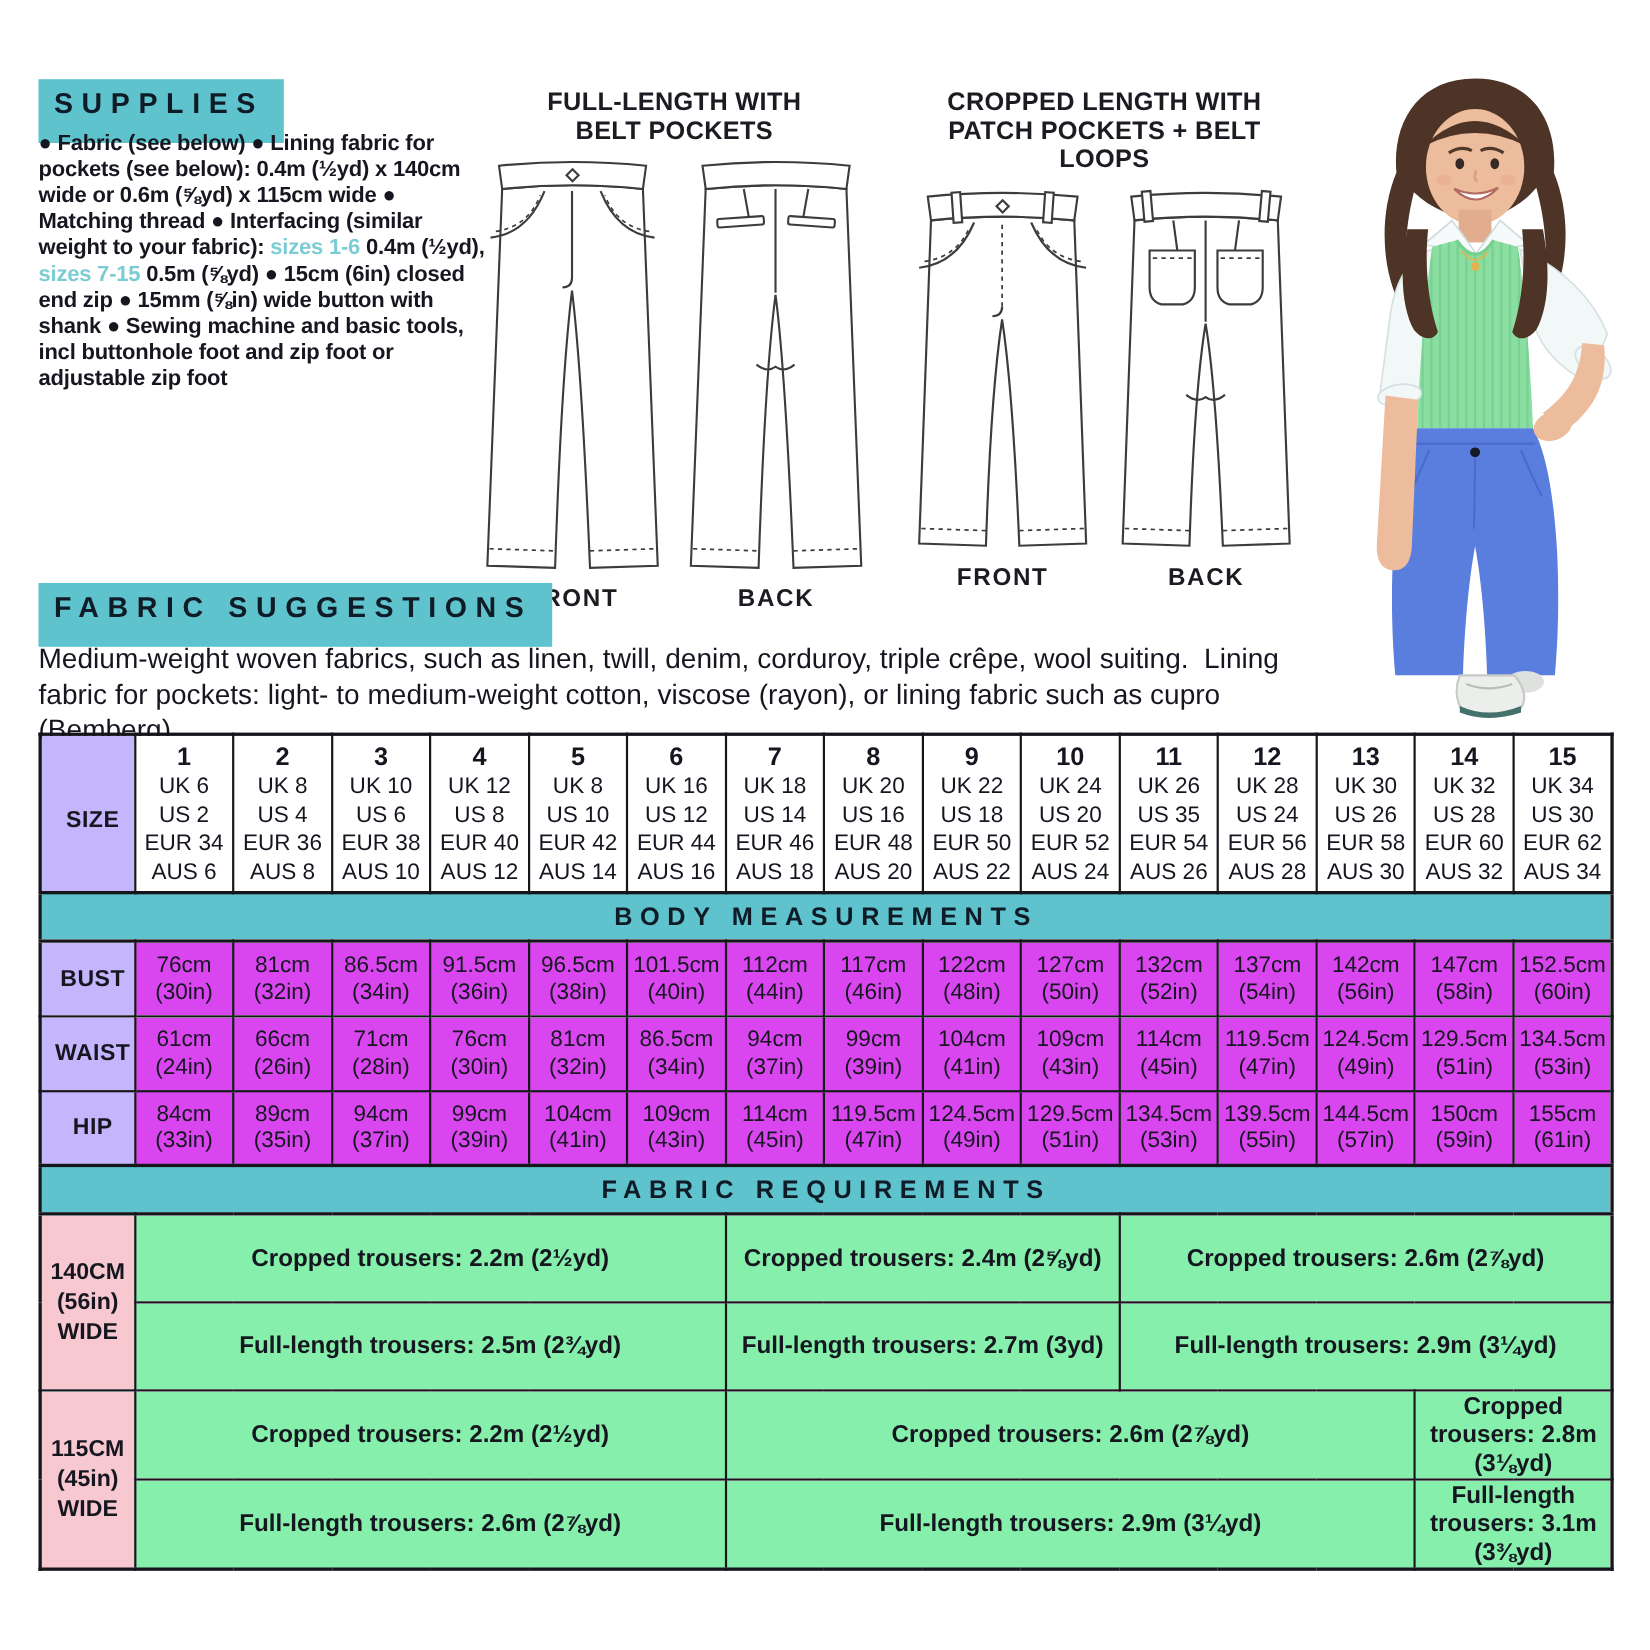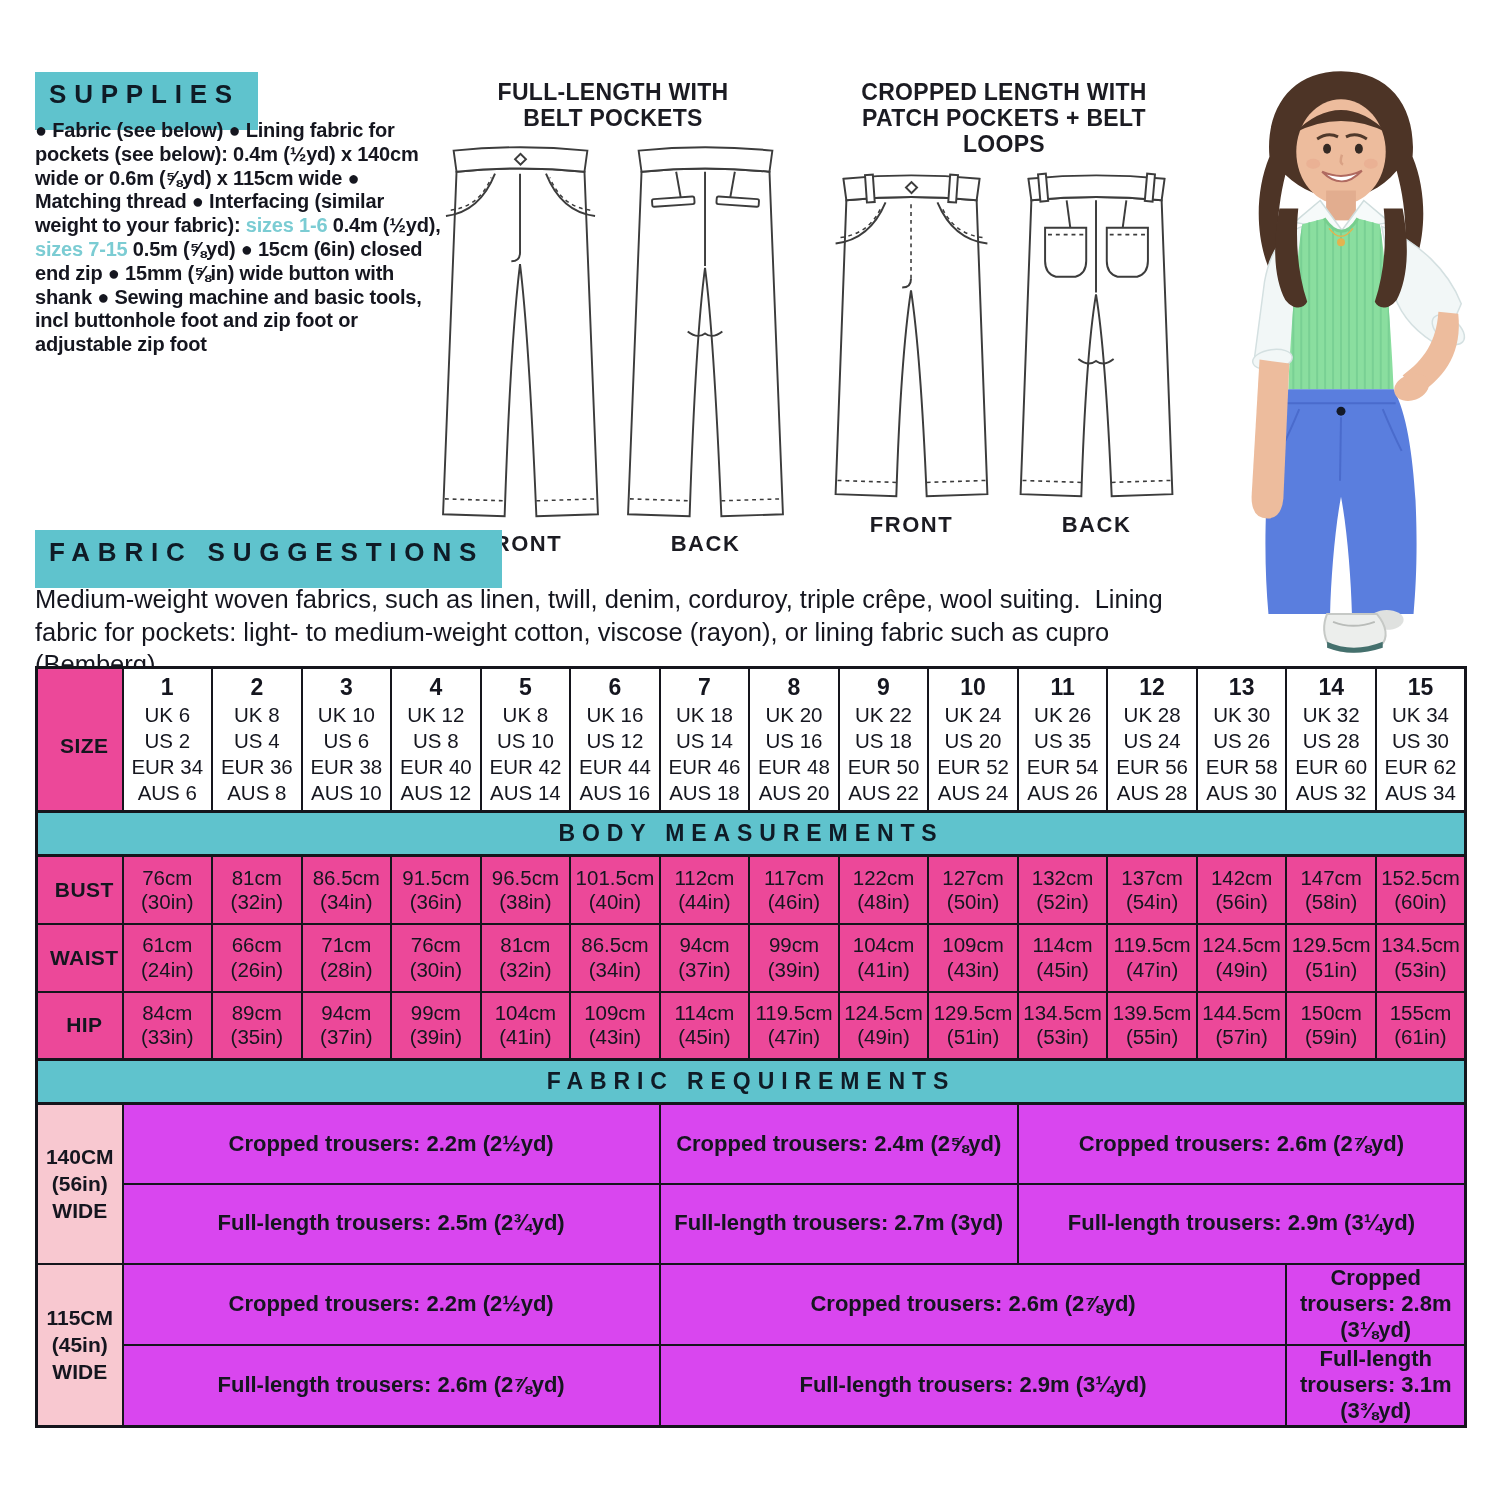--- a/index.html
+++ b/index.html
@@ -37,35 +37,35 @@
 
   
   #photo{position:absolute;left:1182px;top:56px;width:318px;height:608px}
 
   
   #size-chart{position:absolute;left:35px;top:666px;width:1432px;border-collapse:collapse;
     table-layout:fixed;border:3px solid #15151c}
   #size-chart td,#size-chart th{border:2px solid #15151c;text-align:center;vertical-align:middle;
     overflow:hidden}
   col.label-col{width:86px}
-  .ylabel{background:#ec4899;font-weight:bold;font-size:21px;text-align:left;
+  .ylabel{background:#c4b5fd;font-weight:bold;font-size:21px;text-align:left;
     padding-left:9px;letter-spacing:0.4px}
   tr.size-header-row{height:144px}
   .corner{vertical-align:top;padding-top:12px}
   .size-col{font-size:20.5px;line-height:1.27;font-weight:500;background:#fff}
   .size-num{font-size:23px;font-weight:bold}
   .band{background:#5fc3cd;color:#0f1b26;text-align:left;font-size:23px;font-weight:bold;
     letter-spacing:0.30em;padding-left:0;height:44px;border-top:3px solid #15151c!important;
     border-bottom:3px solid #15151c!important}
   tr.meas-row{height:68px}
-  .meas-cell{font-size:20.5px;line-height:1.18;background:#ec4899}
+  .meas-cell{font-size:20.5px;line-height:1.18;background:#d946ef}
   tr.fr-row{height:80px}
   tr.fr-row-s2{height:78px}
   .fr-label{background:#f8c8d0;font-weight:bold;font-size:21px;line-height:1.3;text-align:center}
-  .fr-cell{font-size:22px;font-weight:600;white-space:pre-line;line-height:1.2;background:#d946ef}
+  .fr-cell{font-size:22px;font-weight:600;white-space:pre-line;line-height:1.2;background:#86efac}
   tr.section-split td,tr.section-split th{border-top:3px solid #15151c}
 </style>
 </head>
 <body>
 
 <div class="sheet">
 
   <div class="section-header" id="supplies-header">SUPPLIES</div>
   <div class="supplies-text"><span>● Fabric (see below) ● Lining fabric for pockets (see below): 0.4m (½yd) x 140cm wide or 0.6m (⅝yd) x 115cm wide ● Matching thread ● Interfacing (similar weight to your fabric): </span><span class="teal-text">sizes 1-6</span><span> 0.4m (½yd), </span><span class="teal-text">sizes 7-15</span><span> 0.5m (⅝yd) ● 15cm (6in) closed end zip ● 15mm (⅝in) wide button with shank ● Sewing machine and basic tools, incl buttonhole foot and zip foot or adjustable zip foot</span></div>
 

